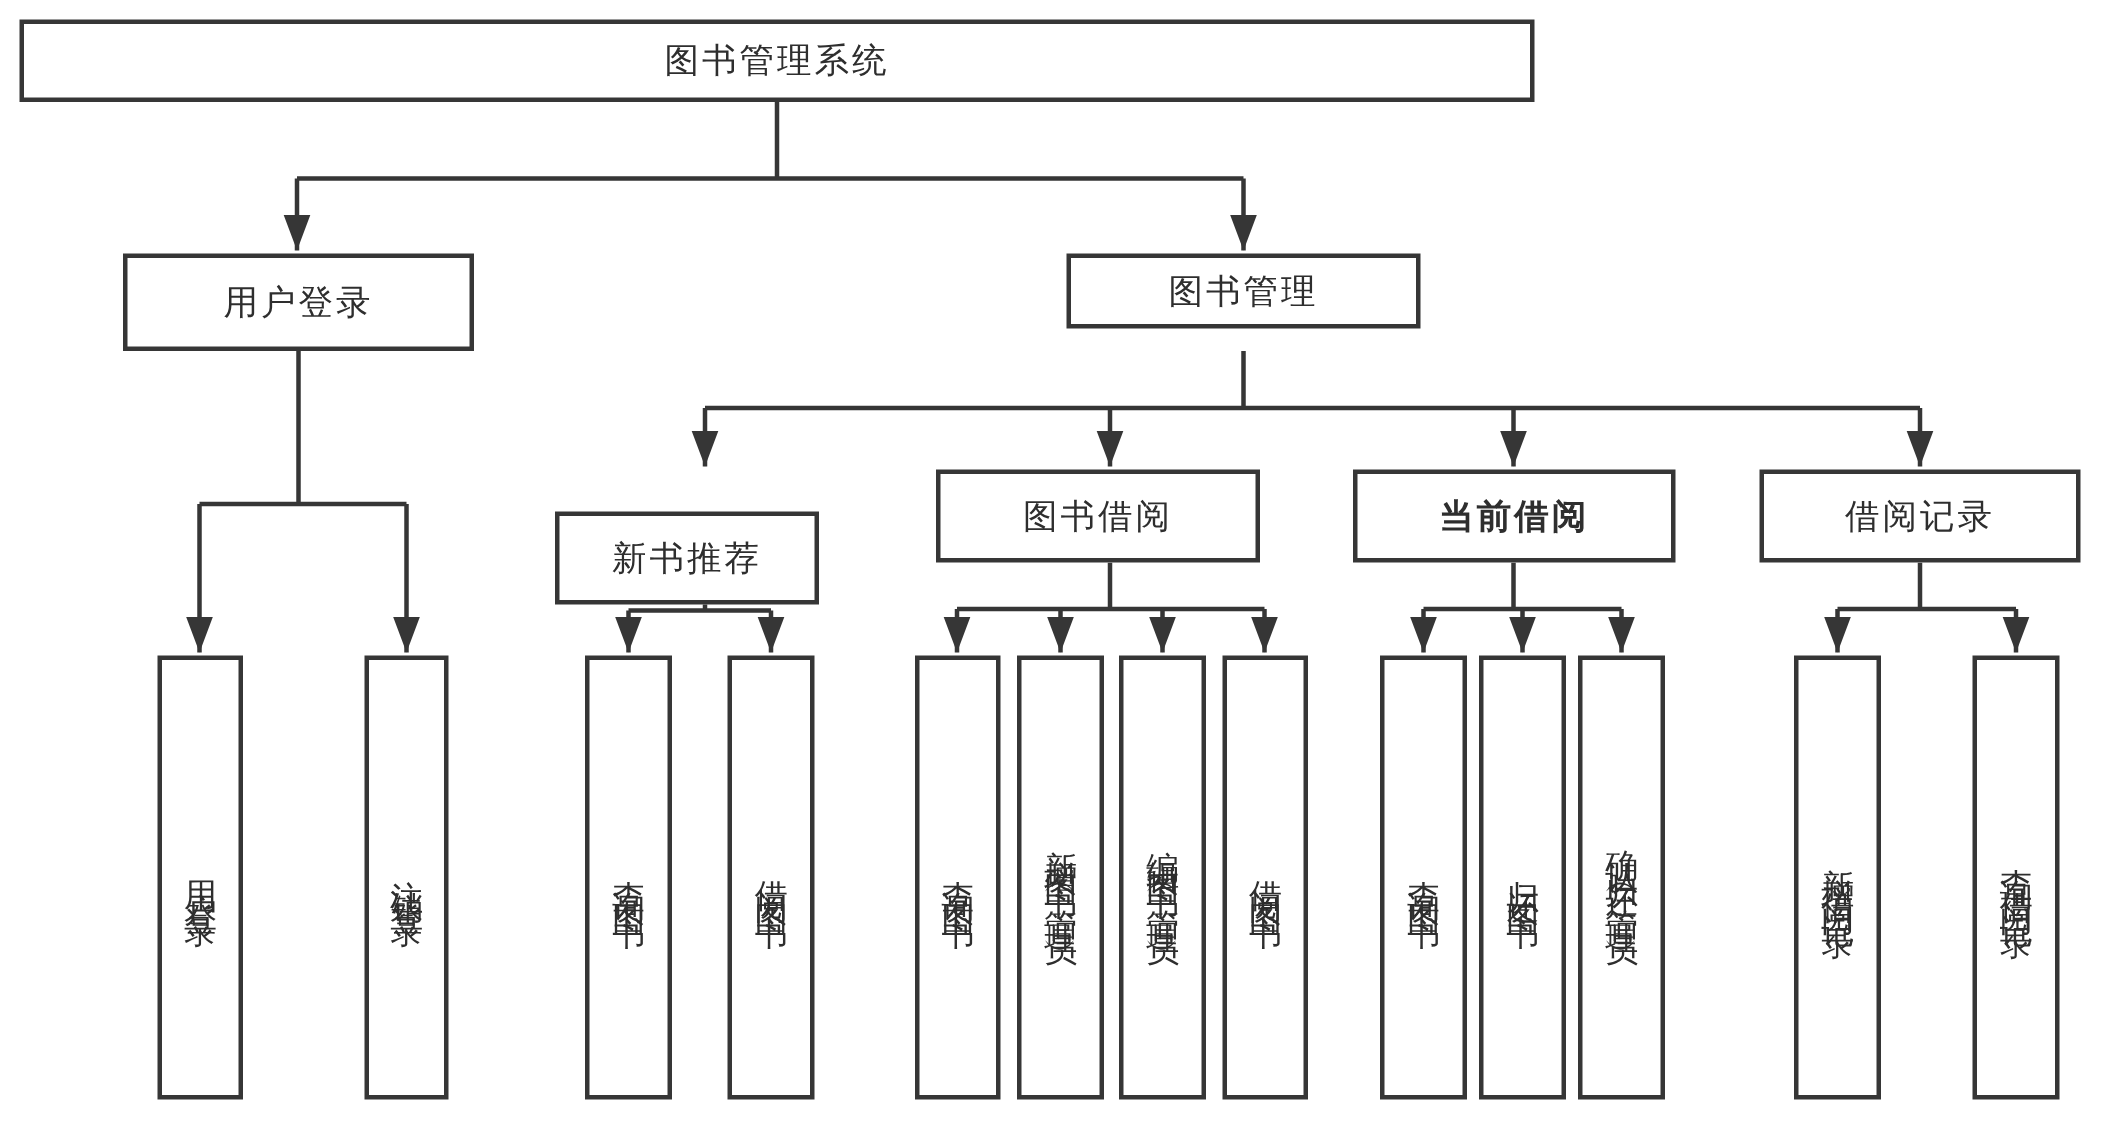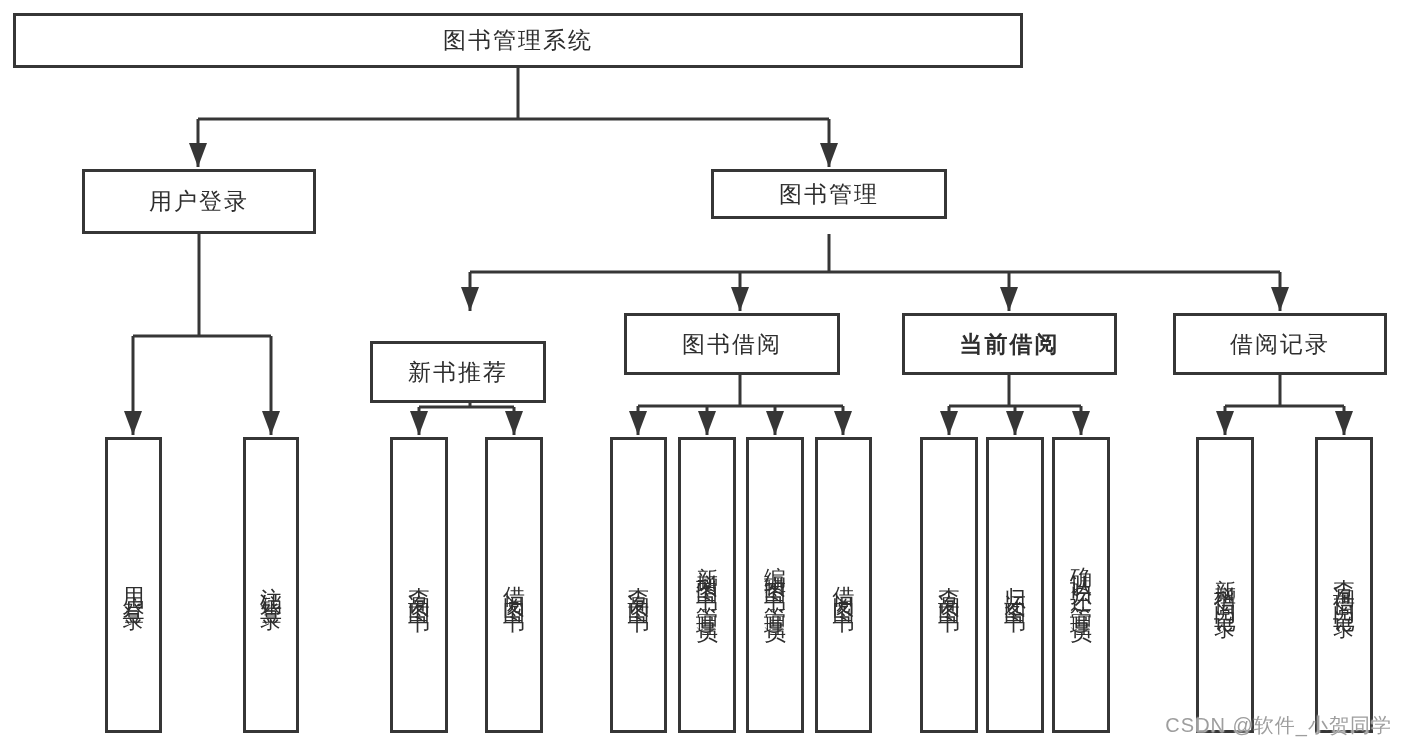--- a/index.html
+++ b/index.html
@@ -154,15 +154,14 @@
   <div class="node leaf" style="left:1052px; width:58px;">
     <span class="label">确认归还（管理员）</span>
   </div>
   <div class="node leaf" style="left:1196px; width:58px;">
     <span class="label">新增借阅记录</span>
   </div>
   <div class="node leaf" style="left:1315px; width:58px;">
     <span class="label">查询借阅记录</span>
   </div>
 
-  <div class="watermark">CSDN @软件_小贺同学</div>
 
 </div>
 
 </body></html>

